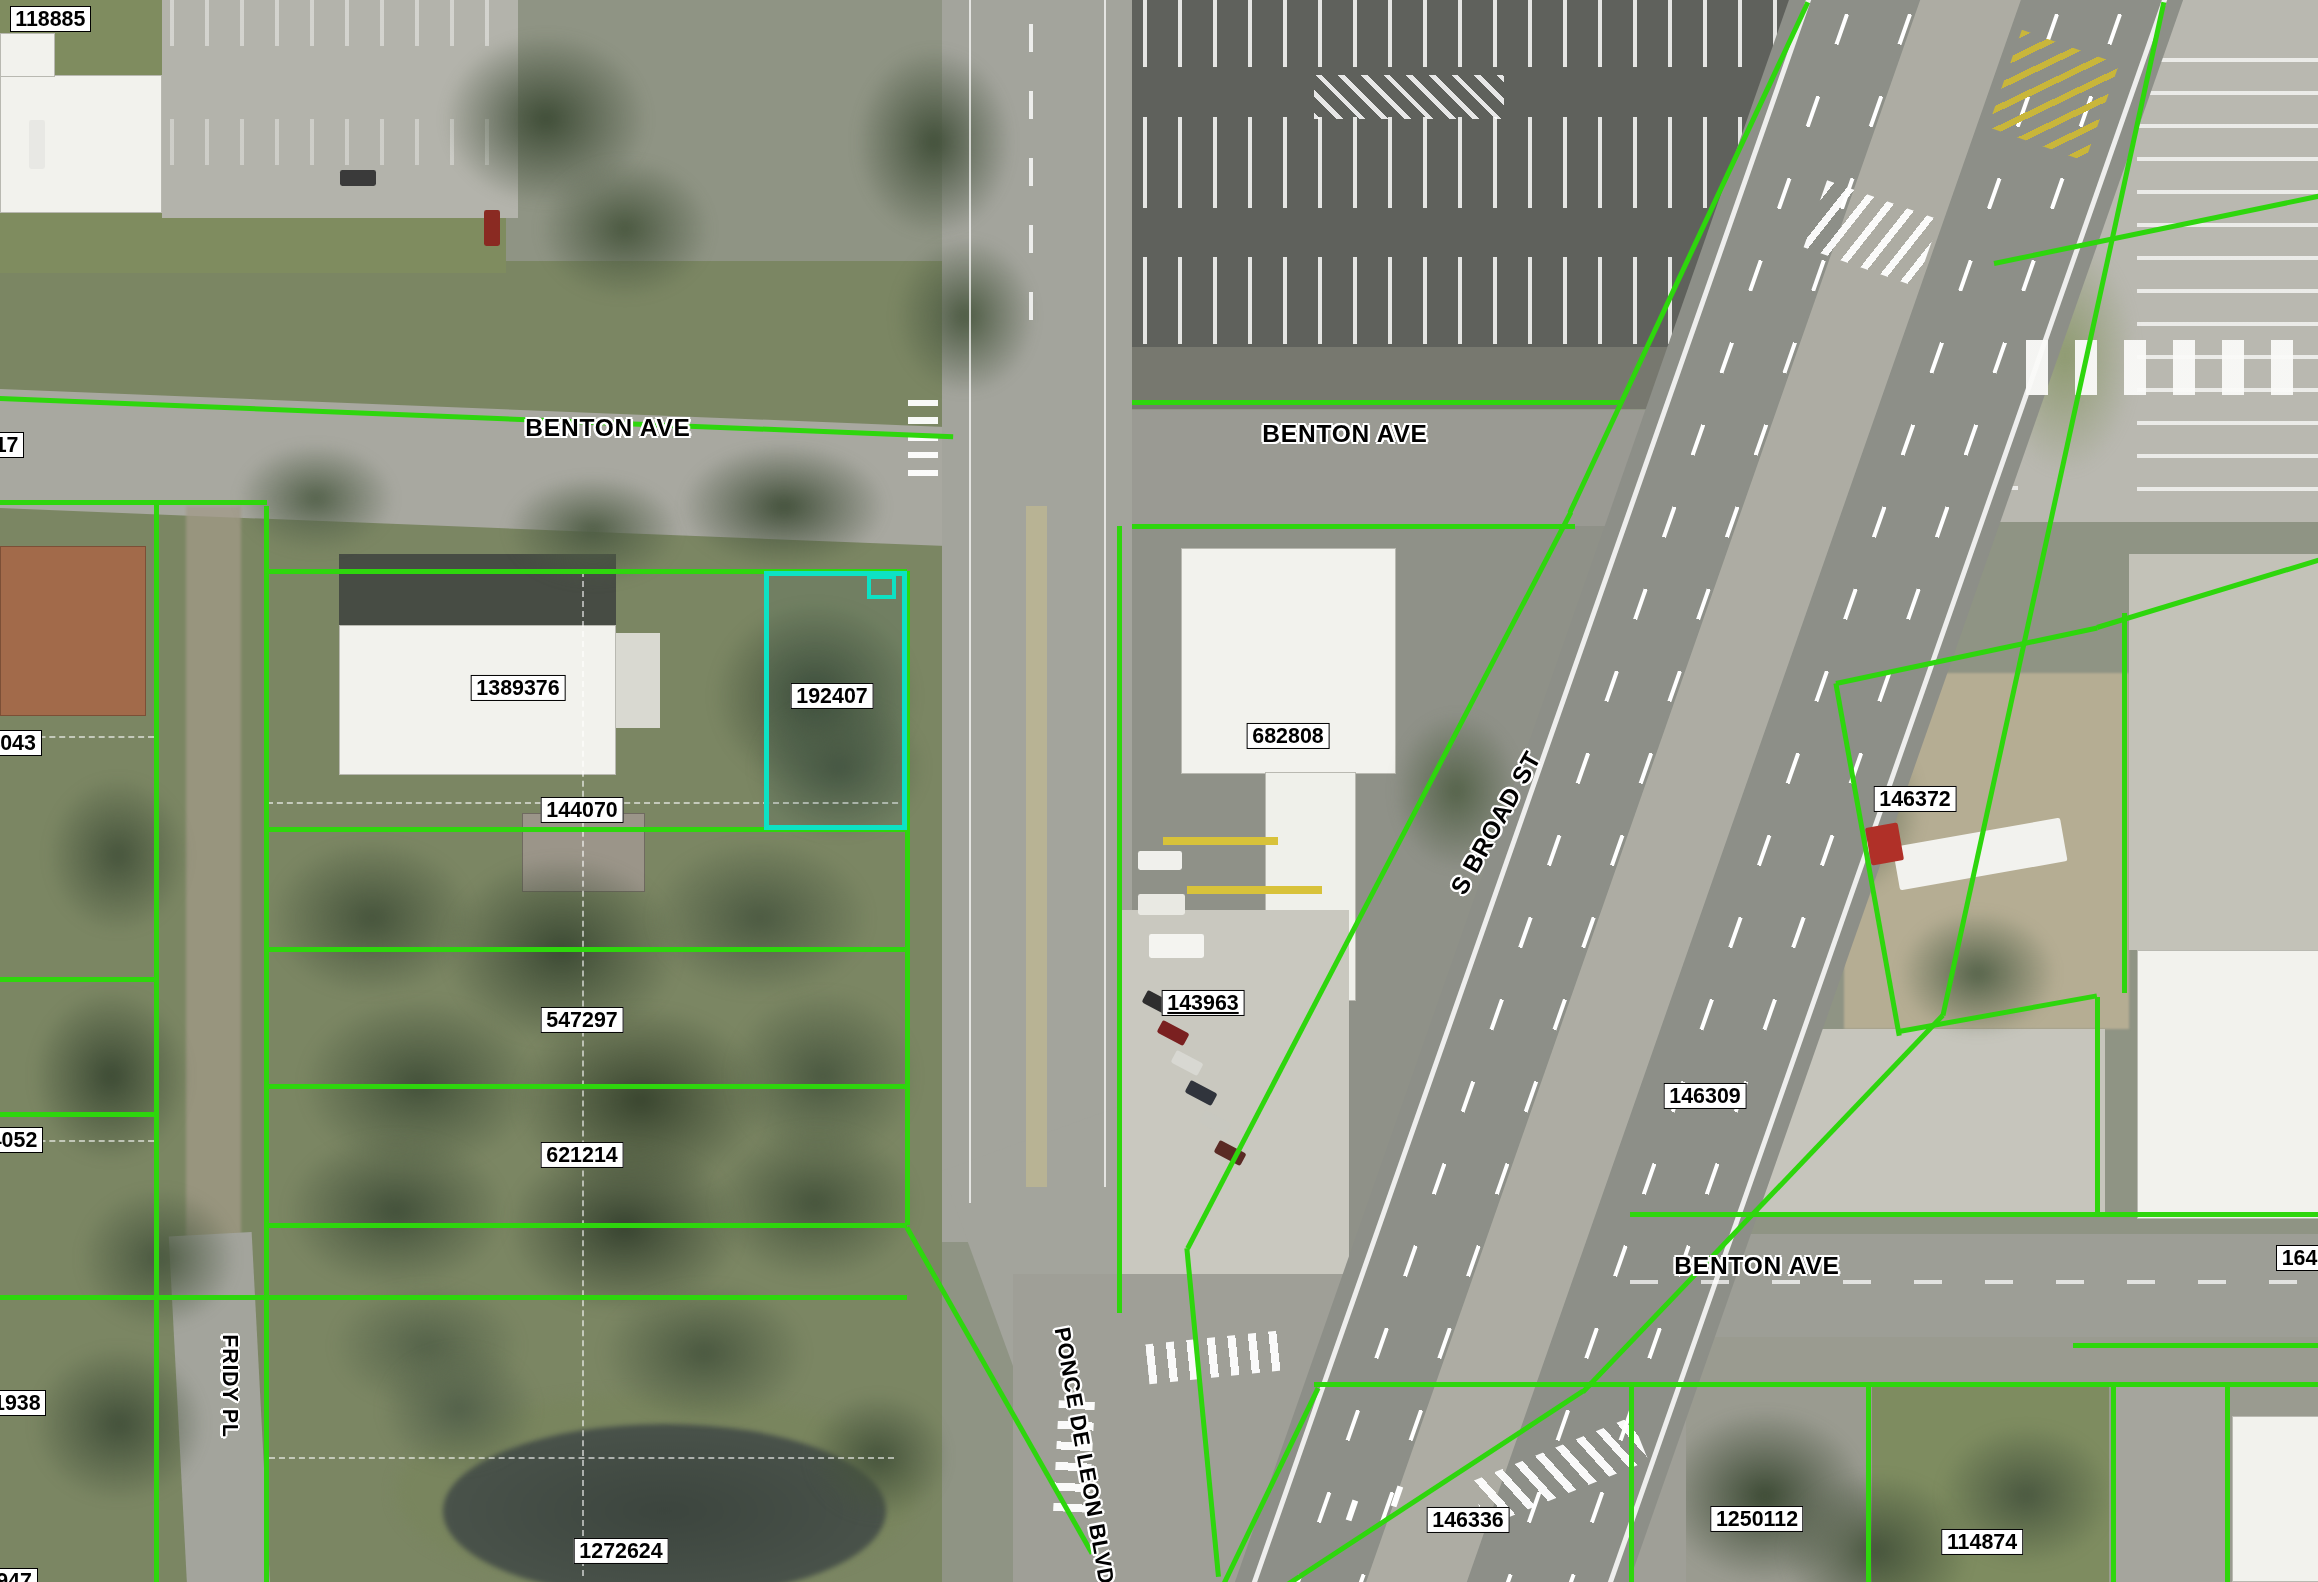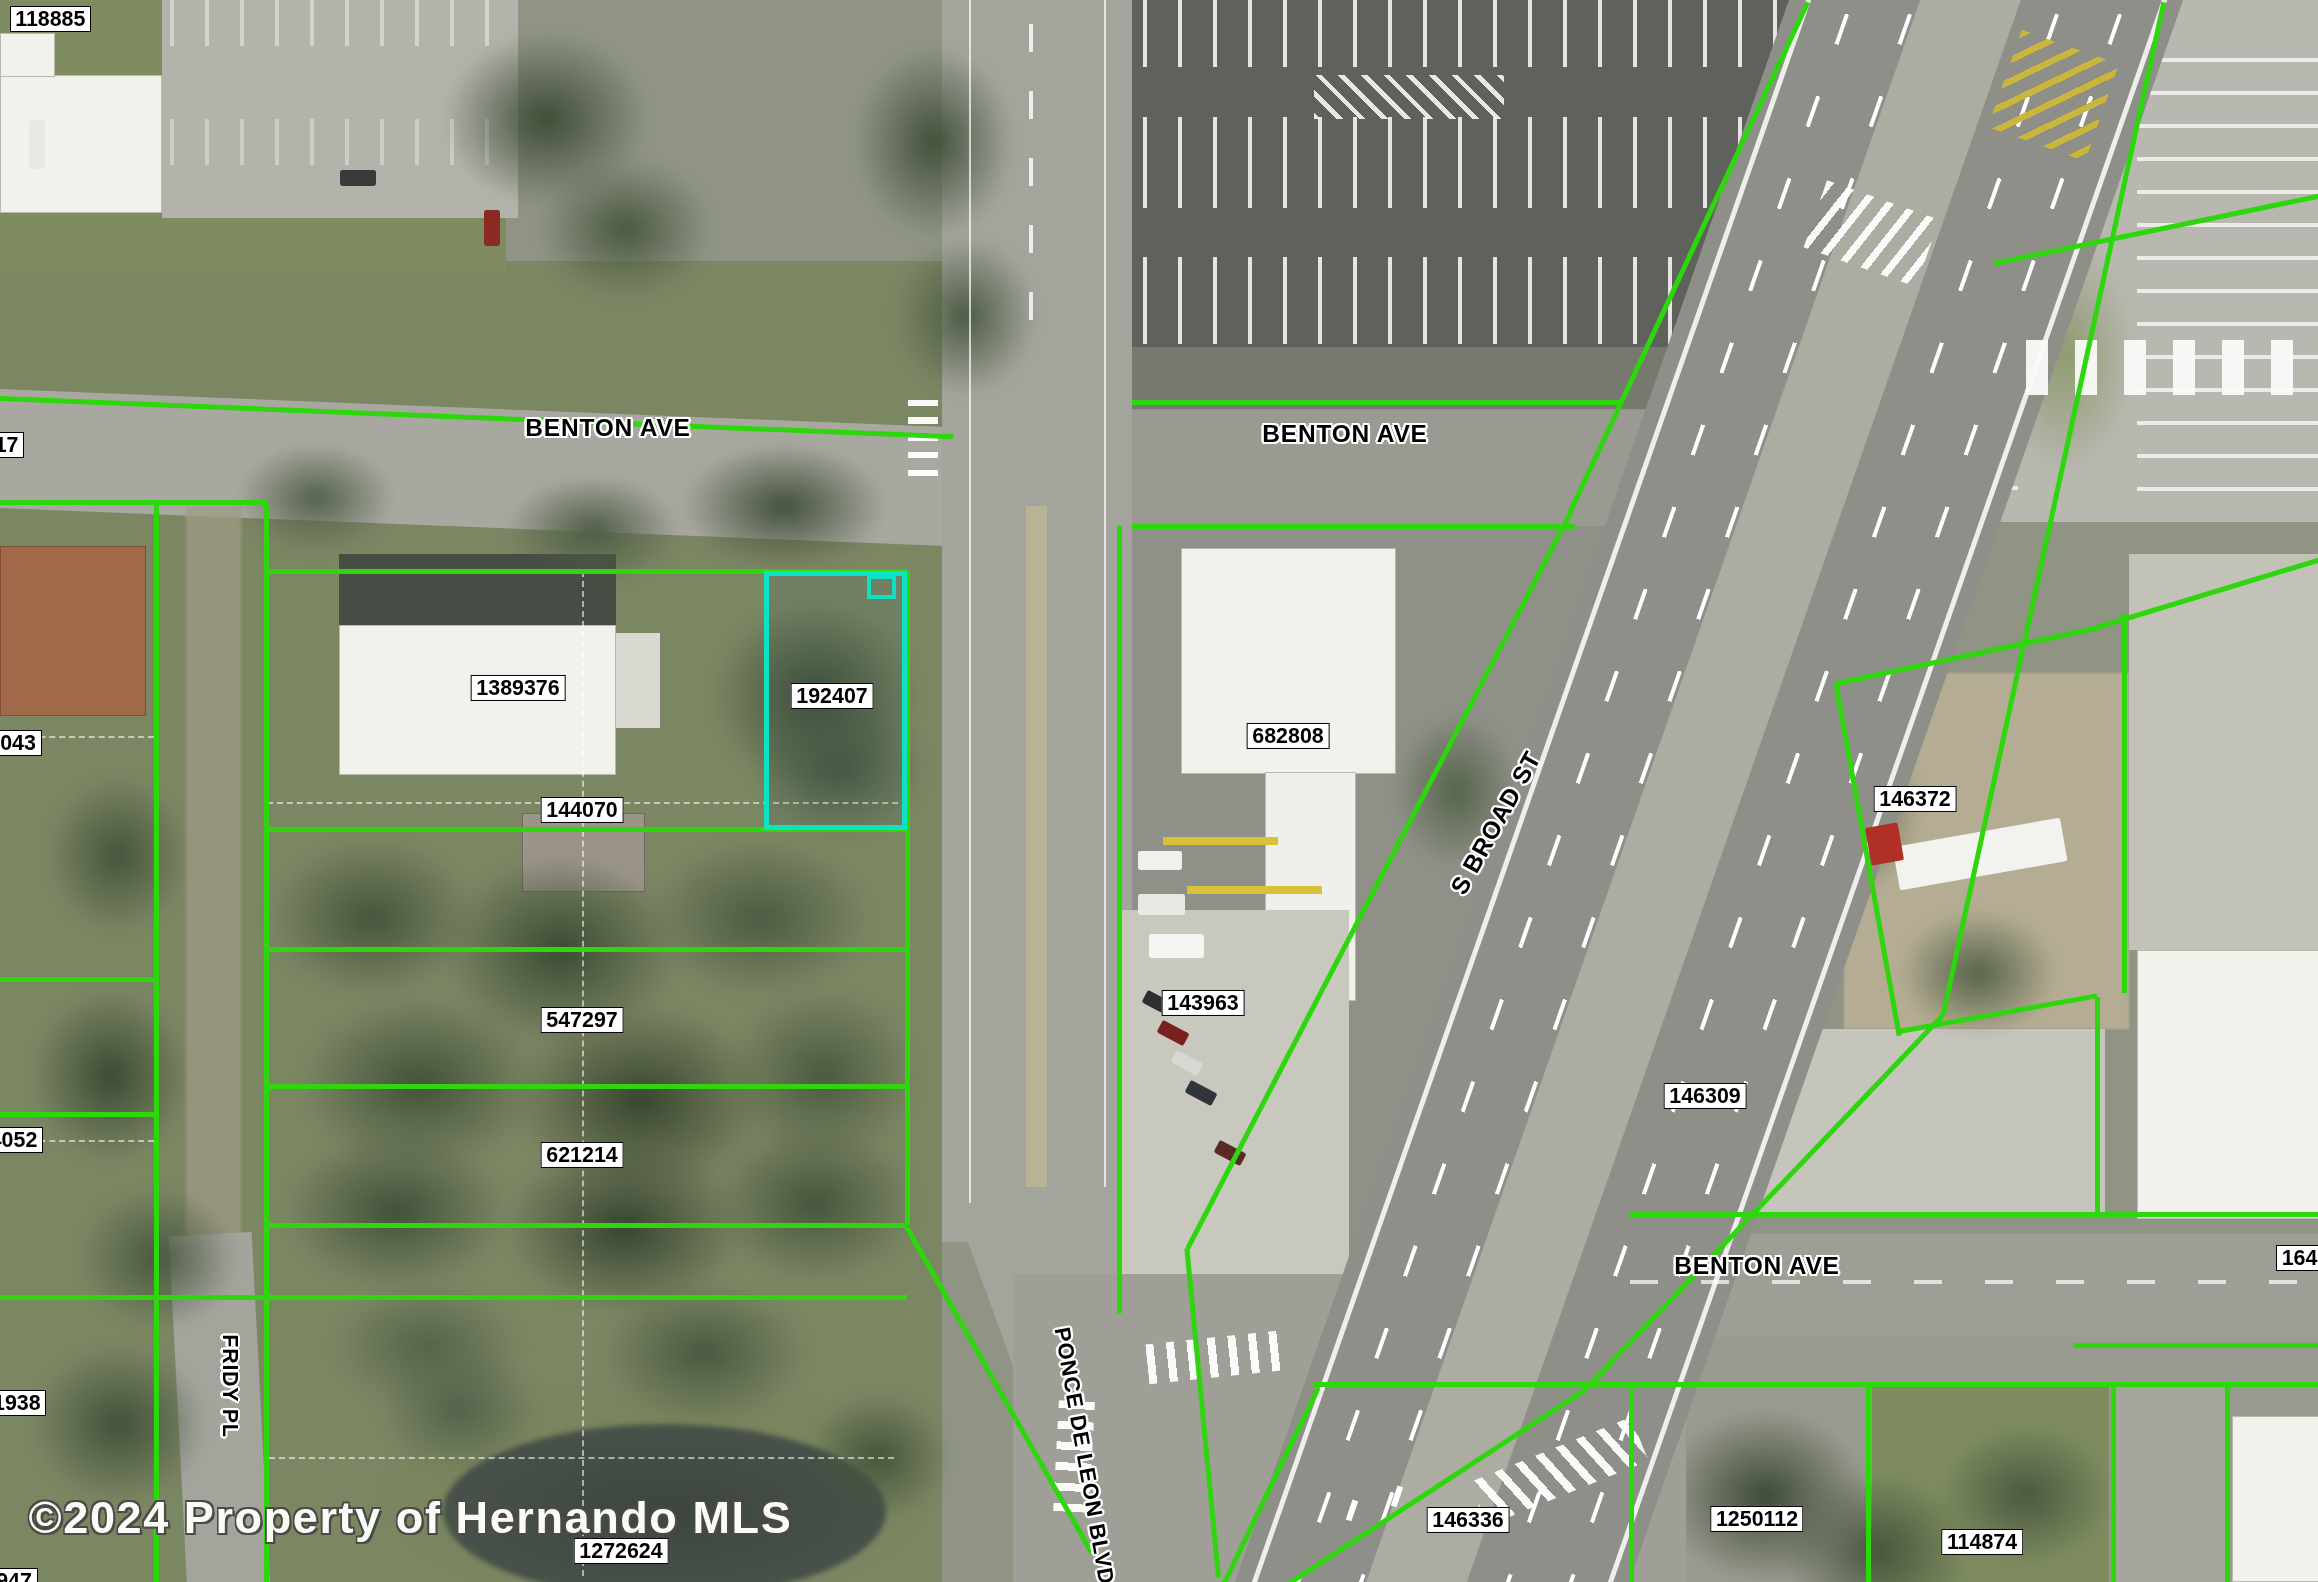--- a/index.html
+++ b/index.html
@@ -227,37 +227,36 @@
   <div class="hl-notch" style="left:867px;top:575px;width:28.5px;height:24px;"></div>
 
   <div class="plabel raw" style="left:9.5px;top:6.3px;">118885</div>
   <div class="plabel" style="left:518px;top:688px;">1389376</div>
   <div class="plabel" style="left:832px;top:696px;">192407</div>
   <div class="plabel" style="left:582px;top:810px;">144070</div>
   <div class="plabel" style="left:582px;top:1020px;">547297</div>
   <div class="plabel" style="left:582px;top:1155px;">621214</div>
   <div class="plabel" style="left:578px;top:1551px;margin-left:43px;">1272624</div>
   <div class="plabel" style="left:1288px;top:692px;margin-top:44px;">682808</div>
-  <div class="plabel" style="left:1203px;top:1003px;">143963</div>
+  <div class="plabel" style="left:1203px;top:1003px;text-decoration:underline;">143963</div>
   <div class="plabel" style="left:1915px;top:799px;">146372</div>
   <div class="plabel" style="left:1705px;top:1096px;">146309</div>
   <div class="plabel" style="left:1468px;top:1520px;">146336</div>
   <div class="plabel" style="left:1757px;top:1519px;">1250112</div>
   <div class="plabel" style="left:1982px;top:1542px;">114874</div>
 
   <div class="plabel raw" style="left:2276px;top:1245px;">16454</div>
   <div class="plabel raw" style="left:-11px;top:432px;">17</div>
   <div class="plabel raw" style="left:-17.4px;top:730px;">4043</div>
   <div class="plabel raw" style="left:-16px;top:1127px;">4052</div>
   <div class="plabel raw" style="left:-12.7px;top:1390px;">1938</div>
   <div class="plabel raw" style="left:-9.5px;top:1568px;">947</div>
 
   <div class="street" style="left:608px;top:428px;">BENTON AVE</div>
   <div class="street" style="left:1345px;top:434px;">BENTON AVE</div>
   <div class="street" style="left:1496px;top:823px;--r:-61deg;">S BROAD ST</div>
   <div class="street" style="left:1084px;top:1456px;--r:80deg;font-size:22px;">PONCE DE LEON BLVD</div>
   <div class="street" style="left:1757px;top:1266px;">BENTON AVE</div>
   <div class="street" style="left:229px;top:1386px;--r:90deg;font-size:21.4px;">FRIDY PL</div>
 
-  <div class="watermark" style="left:28.5px;top:1492px;">©2024 Property of Hernando MLS</div>
 
 </div>
 
 
 </body></html>

